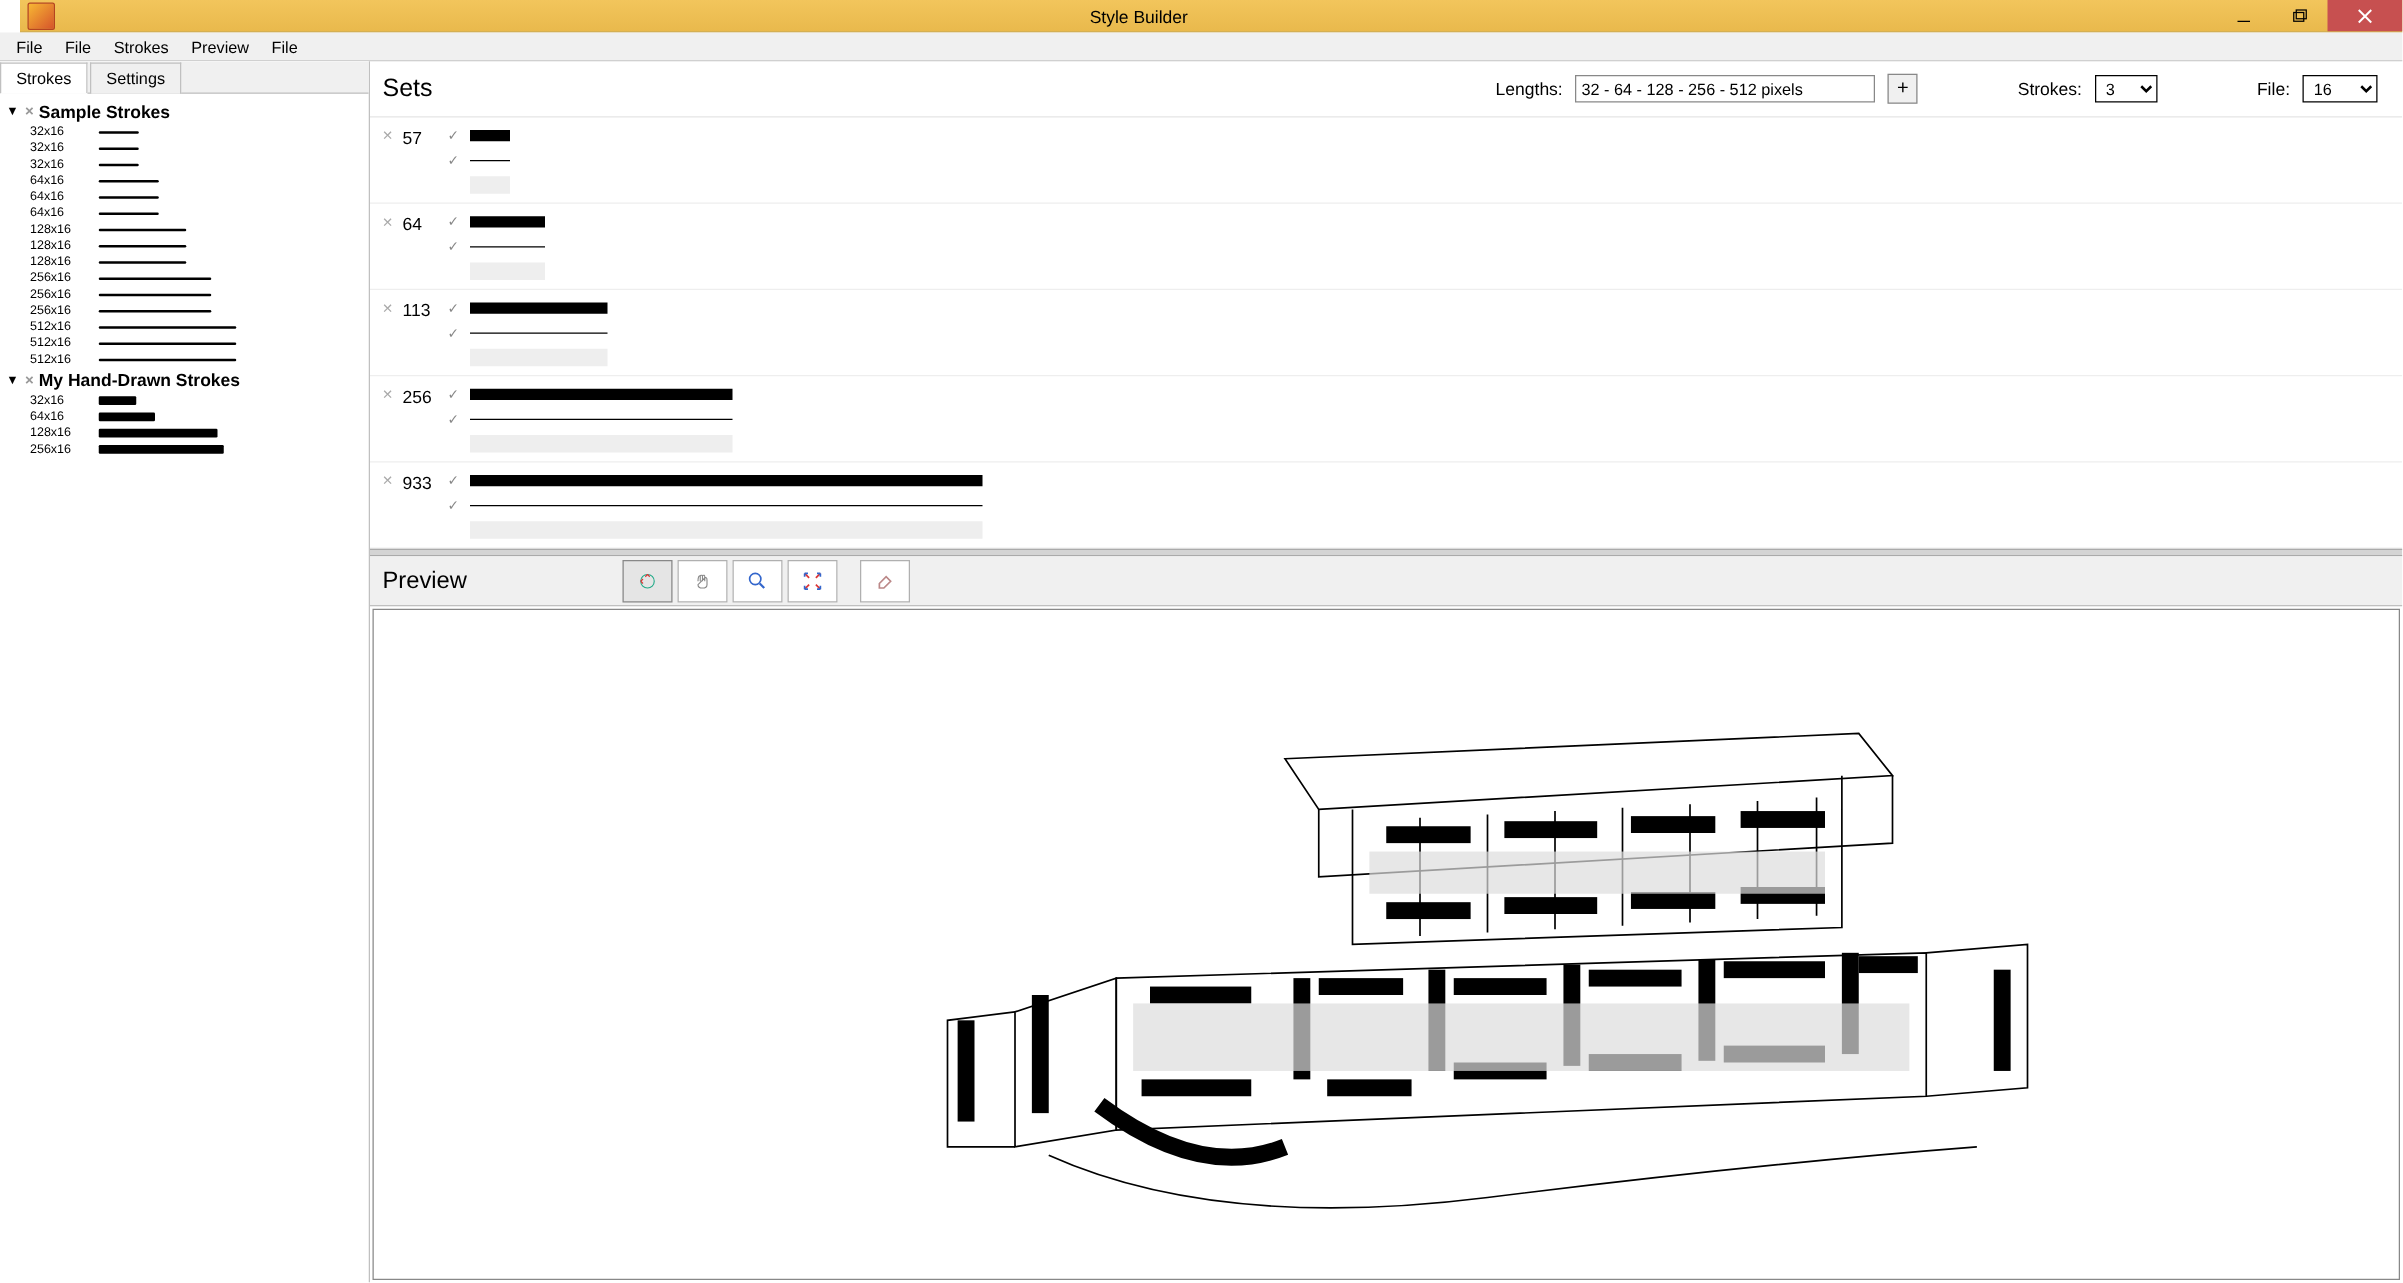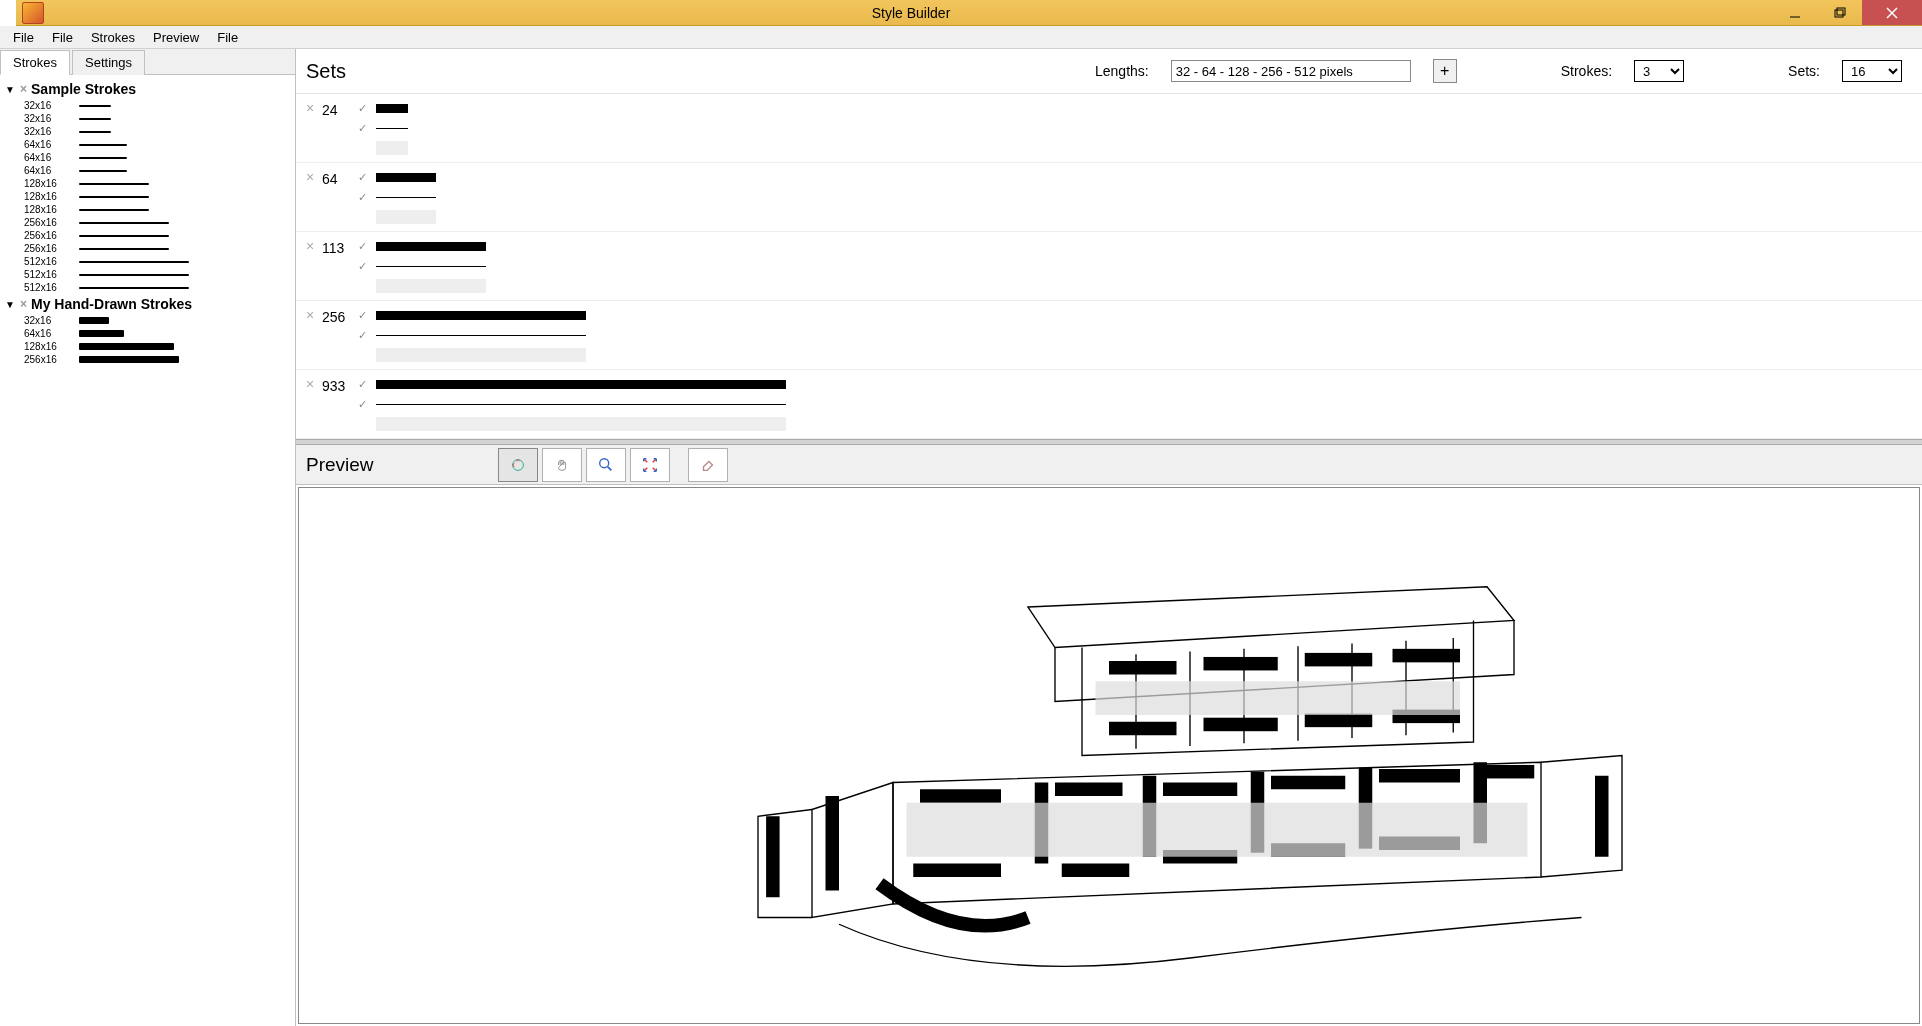--- a/index.html
+++ b/index.html
@@ -33,21 +33,21 @@
 .tree-group-header .tri { width: 12px; display: inline-block; font-size: 10px; text-align: center; }
 .tree-group-header .x-icon { color: #999; font-size: 12px; margin: 0 4px; }
 .tree-leaf { display: flex; align-items: center; padding: 1px 0 1px 20px; cursor: default; }
 .tree-leaf .label { width: 55px; font-size: 10px; }
 .tree-leaf .stroke-sample { height: 4px; background: #000; border-radius: 1px; }
 
 
 .main { flex: 1; display: flex; flex-direction: column; overflow: hidden; }
 
 
-.sets-header { display: flex; align-items: center; padding: 10px 20px 10px 10px; gap: 22px; border-bottom: 1px solid #e5e5e5; }
+.sets-header { display: flex; align-items: center; padding: 10px 20px 10px 10px; gap: 10px; border-bottom: 1px solid #e5e5e5; }
 .sets-title { font-size: 20px; font-weight: normal; margin-right: auto; }
 .label-txt { font-size: 14px; }
 .lengths-input { width: 240px; height: 22px; border: 1px solid #888; padding: 0 4px; font-size: 13px; }
 .add-btn { width: 24px; height: 24px; border: 1px solid #888; background: #f0f0f0; display: flex; align-items: center; justify-content: center; font-size: 16px; }
 .spacer { width: 60px; }
 .dropdown { height: 22px; border: 1px solid #000; padding: 0 4px; font-size: 13px; background: #fff; }
 
 
 .sets-body { flex: 0 0 auto; overflow-y: auto; }
 .set-row { display: flex; align-items: flex-start; padding: 6px 10px; border-bottom: 1px solid #eee; }
@@ -214,28 +214,28 @@
 
     <div class="sets-header">
       <div class="sets-title">Sets</div>
       <span class="label-txt">Lengths:</span>
       <input class="lengths-input" value="32 - 64 - 128 - 256 - 512 pixels" style="">
       <button class="add-btn">+</button>
       <div class="spacer"></div>
       <span class="label-txt">Strokes:</span>
       <select class="dropdown" style="width:50px"><option>3</option></select>
       <div class="spacer"></div>
-      <span class="label-txt">Sets:</span>
+      <span class="label-txt">File:</span>
       <select class="dropdown" style="width:60px"><option>16</option></select>
     </div>
 
     <div class="sets-body" id="sets-body">
         <div class="set-row">
           <span class="x-icon">×</span>
-          <span class="set-label">24</span>
+          <span class="set-label">57</span>
           <div class="strokes-col">
             <div class="stroke-line">
               <span class="check-icon">✓</span>
               <span class="bold-stroke" style="width:32px"></span>
             </div>
             <div class="stroke-line">
               <span class="check-icon">✓</span>
               <span class="thin-stroke" style="width:32px"></span>
             </div>
             <div class="stroke-line">

